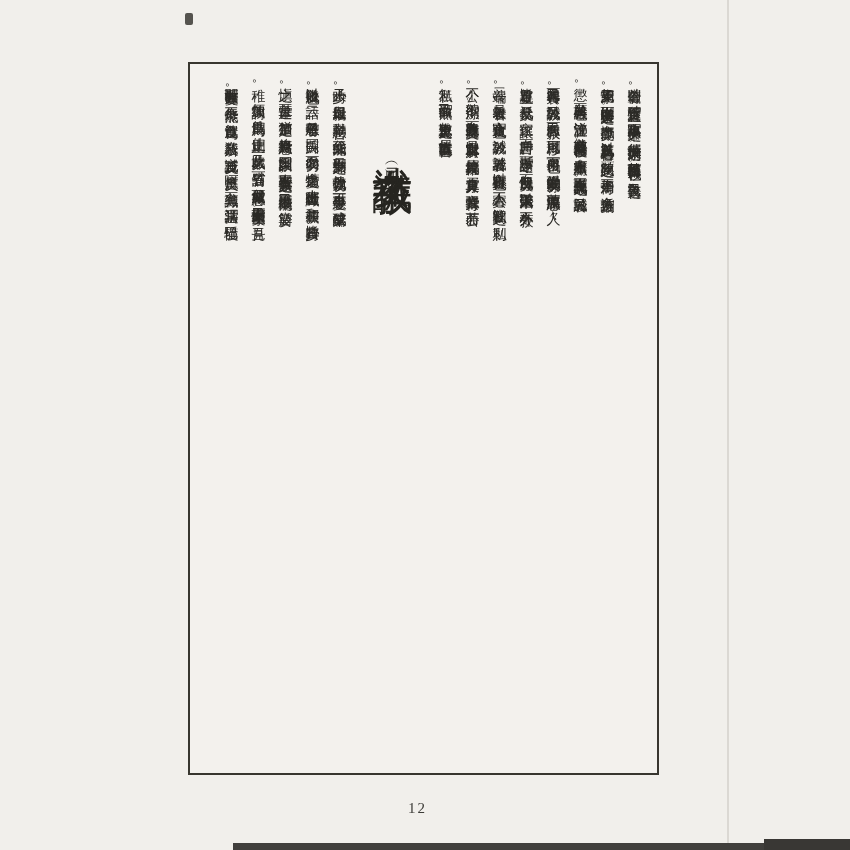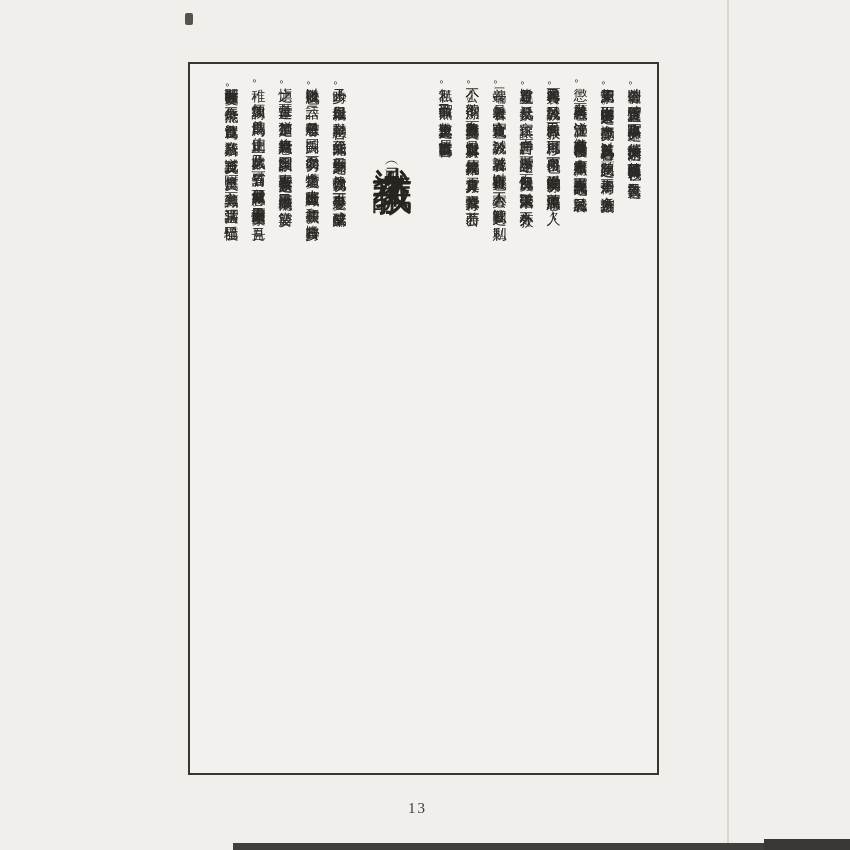--- a/index.html
+++ b/index.html
@@ -83,18 +83,18 @@
       <span>述女誡敎子</span><span class="title-sub">（二十四）</span>
     </div>
     <div class="col">人子少時。與母最親。一舉動善惡。父或不能知。母則無不知之。故母敎尤切。不可專事慈愛。釀成桀驁。</div>
     <div class="col">以幾於敗也。語云。慈母有敗子。蘇氏曰。愛而勿勞。禽犢之愛。古來徙舍斷織。和熊畫荻。皆自其少時</div>
     <div class="col">愼之。甚至宦達。猶加箠楚。終身無姑息焉。顏氏家訓曰。古者聖王有胎敎之法。庶民縱不能爾。當於嬰</div>
     <div class="col">稚。便加敎誨。使爲則爲。使止則止。比及數歲。可省笞罰。父母威嚴而有慈。則子女畏愼而生孝矣。吾見</div>
     <div class="col">世間無敎而有愛。每不能然。飮食運爲。恣其所欲。宜誡反獎。應呵反笑。至有識知。謂法當耳。驕慢已</div>
   </div>
 </div>
 
-<div class="page-number">13</div>
+<div class="page-number">12</div>
 
 <div class="edge-line"></div>
 <div class="bottom-band"></div>
 <div class="bottom-band-right"></div>
 <div class="speck-top-left"></div>
 
 </body></html>

